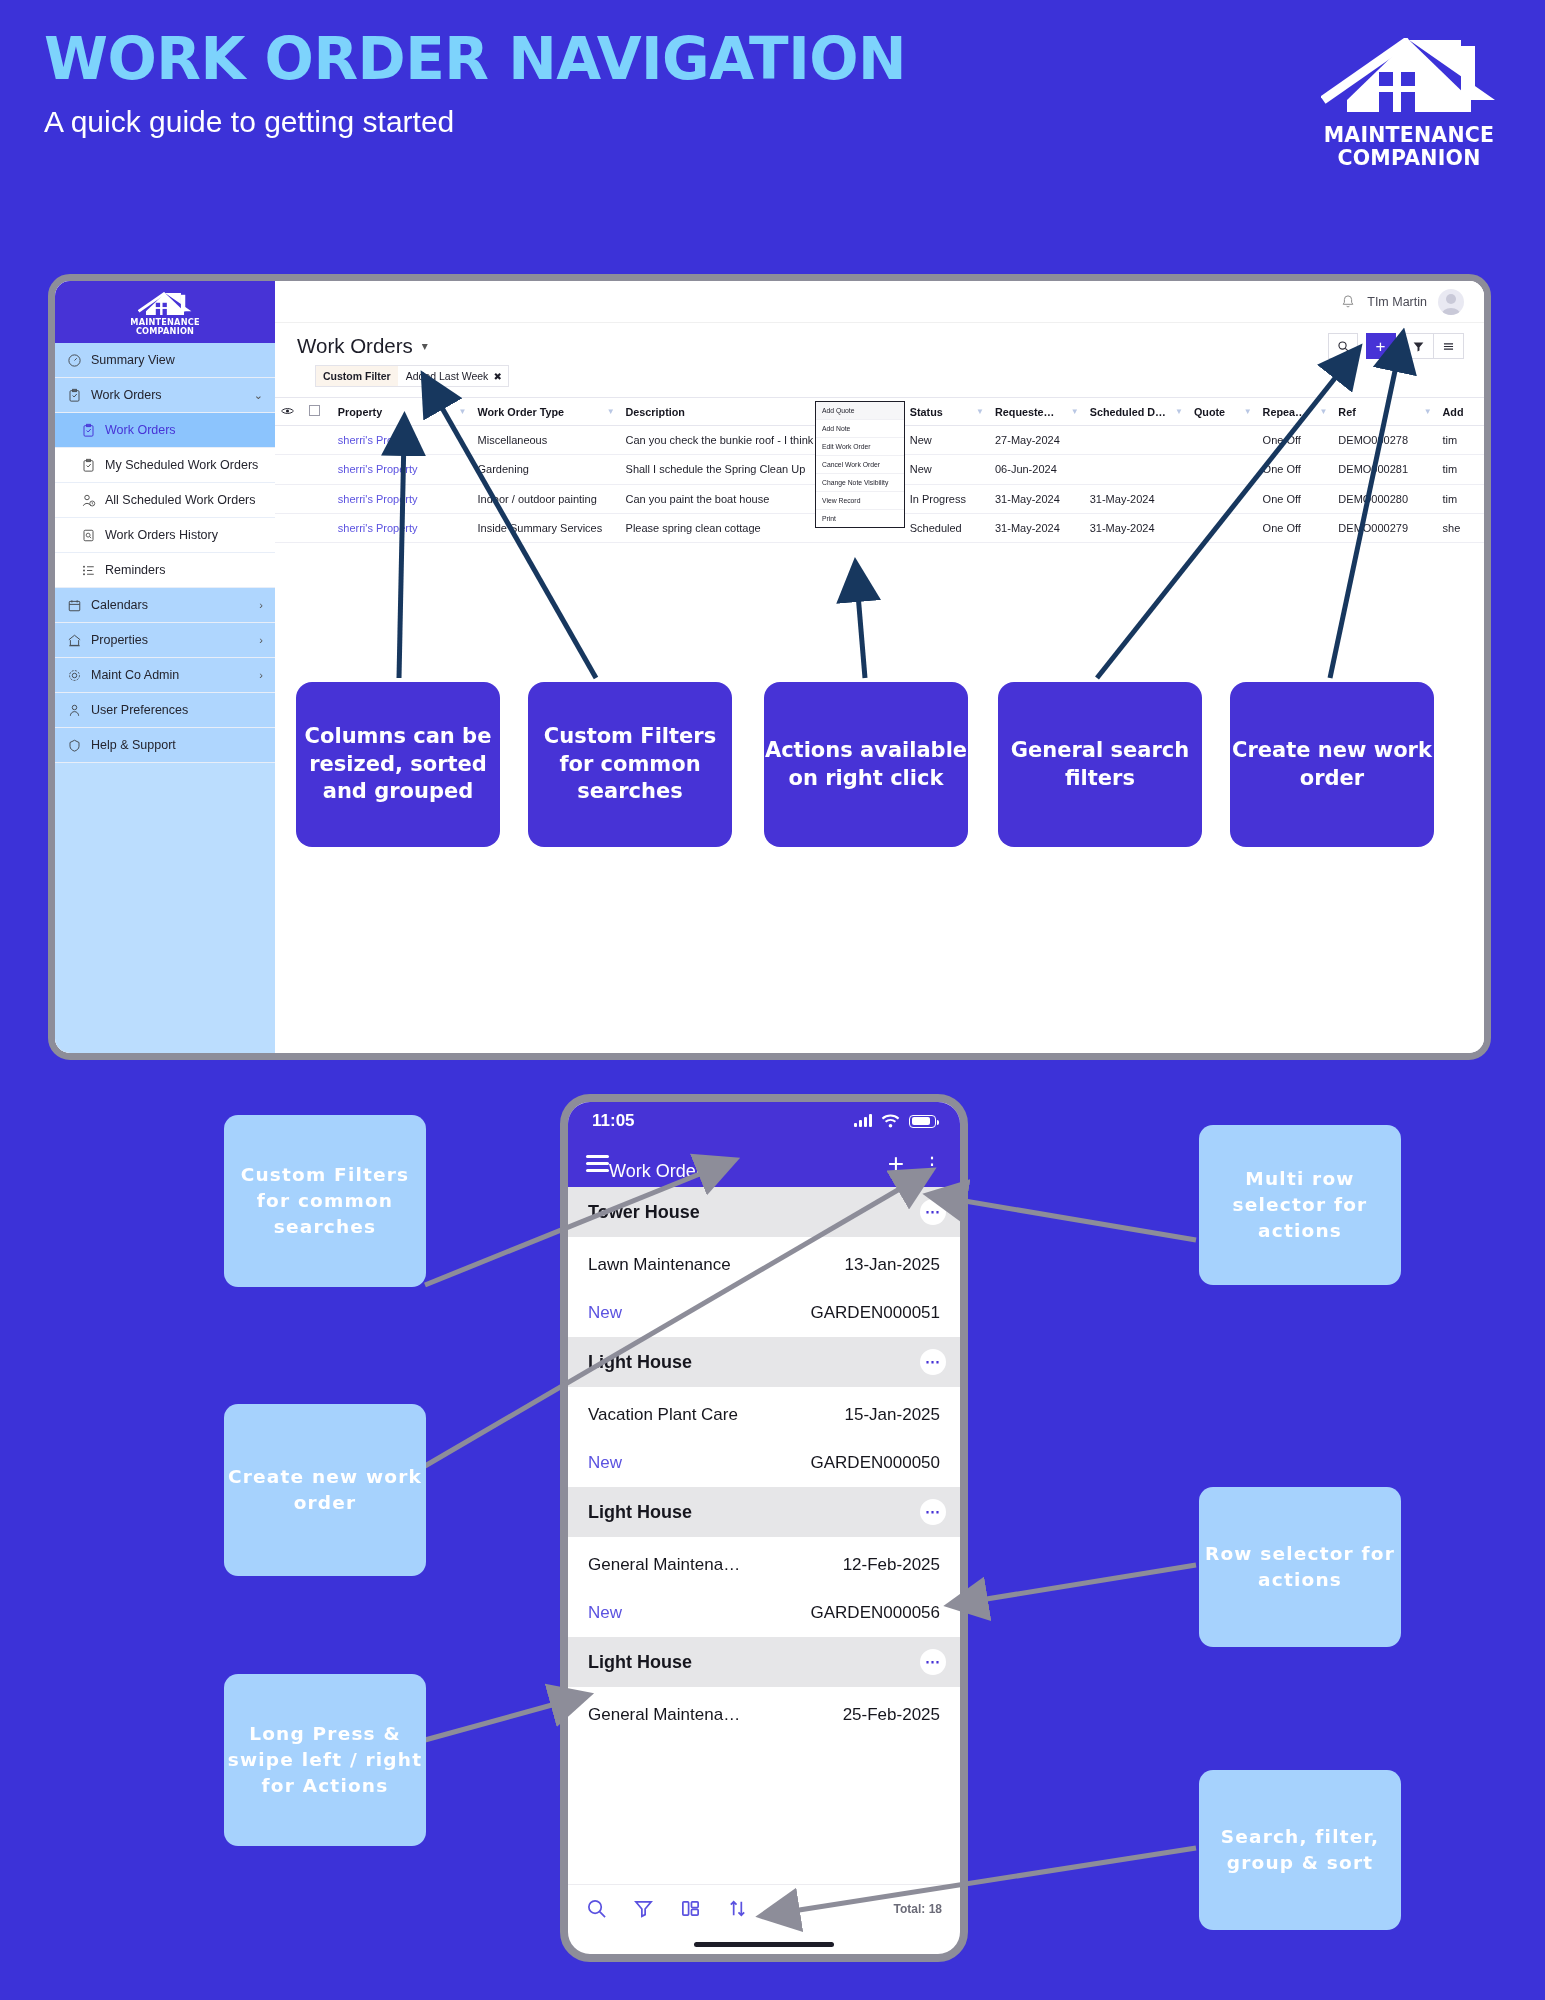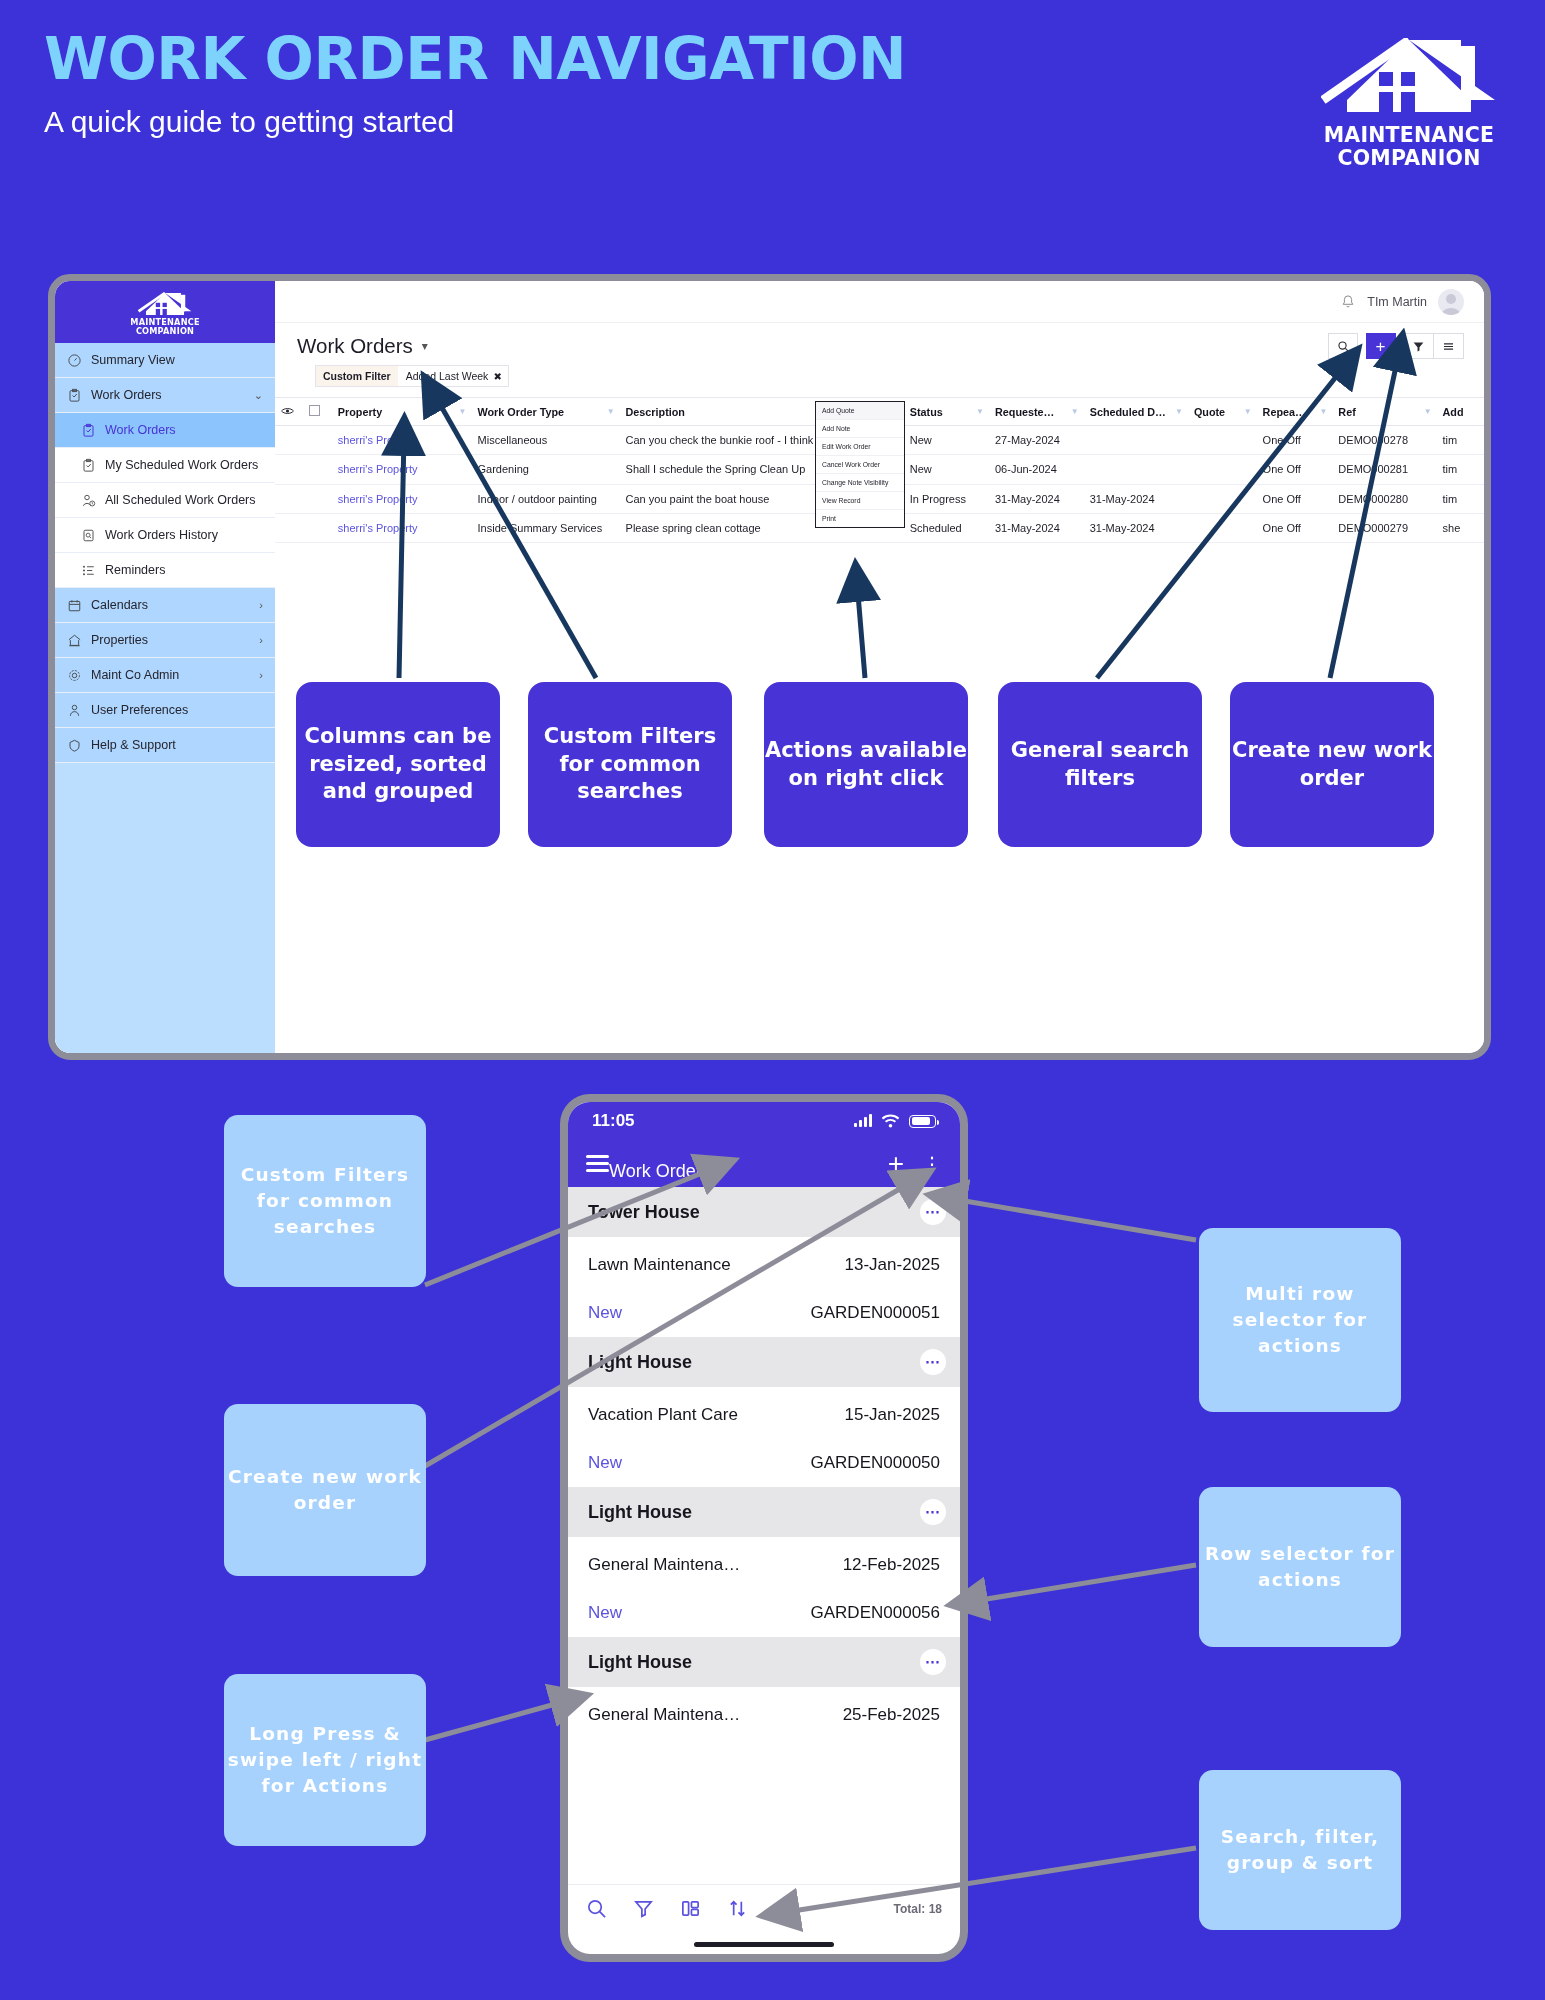--- a/index.html
+++ b/index.html
@@ -563,21 +563,21 @@
 <div class="callout dark" style="left:296px; top:682px; width:204px; height:165px;">Columns can be resized, sorted and grouped</div>
 <div class="callout dark" style="left:528px; top:682px; width:204px; height:165px;">Custom Filters for common searches</div>
 <div class="callout dark" style="left:764px; top:682px; width:204px; height:165px;">Actions available on right click</div>
 <div class="callout dark" style="left:998px; top:682px; width:204px; height:165px;">General search filters</div>
 <div class="callout dark" style="left:1230px; top:682px; width:204px; height:165px;">Create new work order</div>
 
 <div class="callout light" style="left:224px; top:1115px; width:202px; height:172px;">Custom Filters for common searches</div>
 <div class="callout light" style="left:224px; top:1404px; width:202px; height:172px;">Create new work order</div>
 <div class="callout light" style="left:224px; top:1674px; width:202px; height:172px;">Long Press &amp; swipe left / right for Actions</div>
 
-<div class="callout light" style="left:1199px; top:1228px; width:202px; height:184px;">Multi row selector for actions</div>
+<div class="callout light" style="left:1199px; top:1125px; width:202px; height:160px;">Multi row selector for actions</div>
 <div class="callout light" style="left:1199px; top:1487px; width:202px; height:160px;">Row selector for actions</div>
 <div class="callout light" style="left:1199px; top:1770px; width:202px; height:160px;">Search, filter, group &amp; sort</div>
 
 <div class="phone">
   <div class="ph-status">
     <span>11:05</span>
     <span class="right">
       <span class="bars">
           <i style="height:4px"></i>
           <i style="height:7px"></i>

